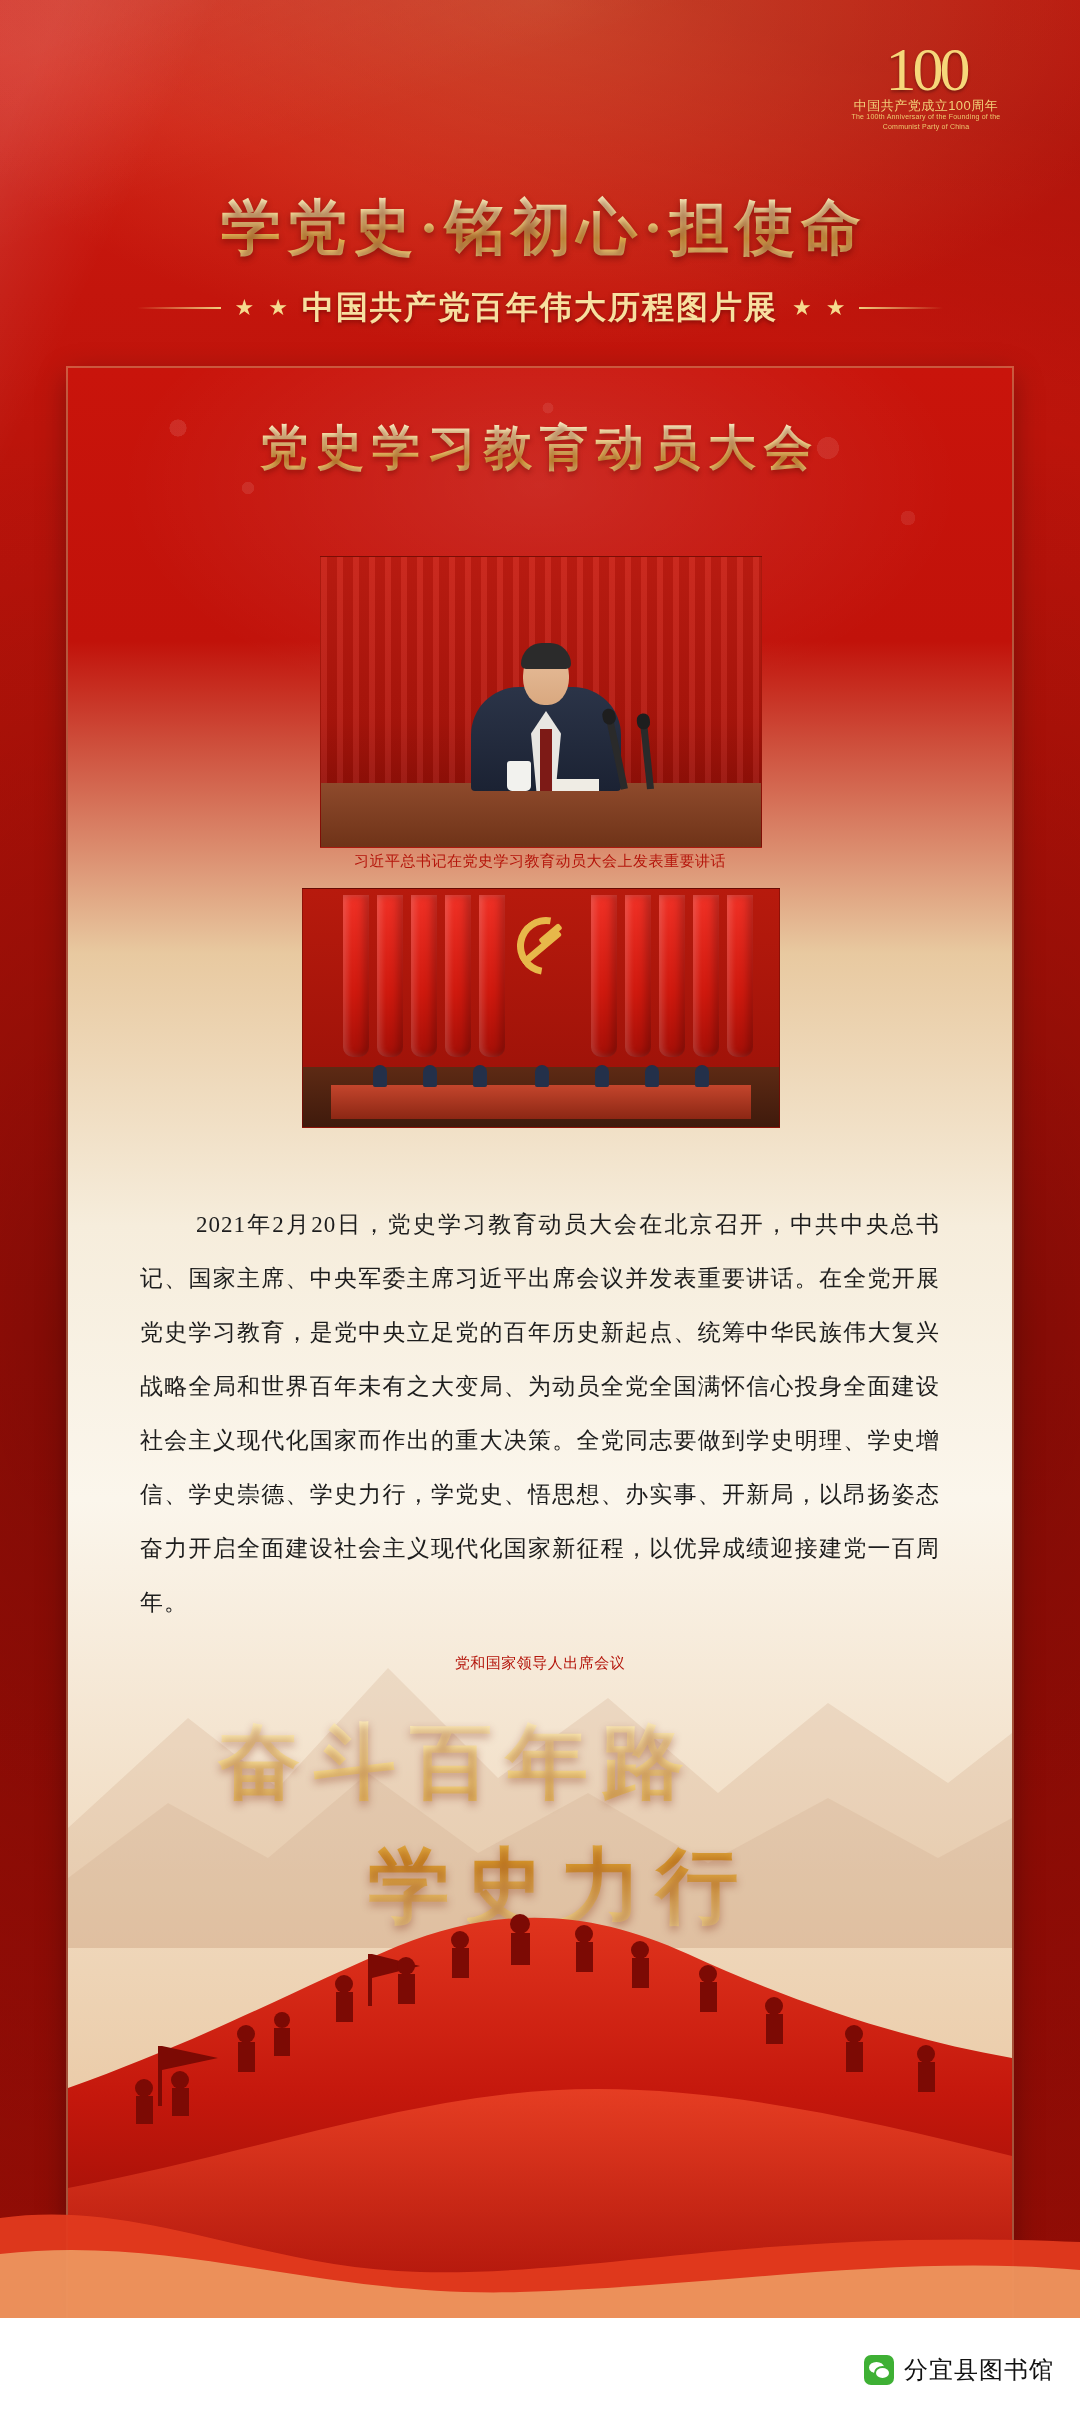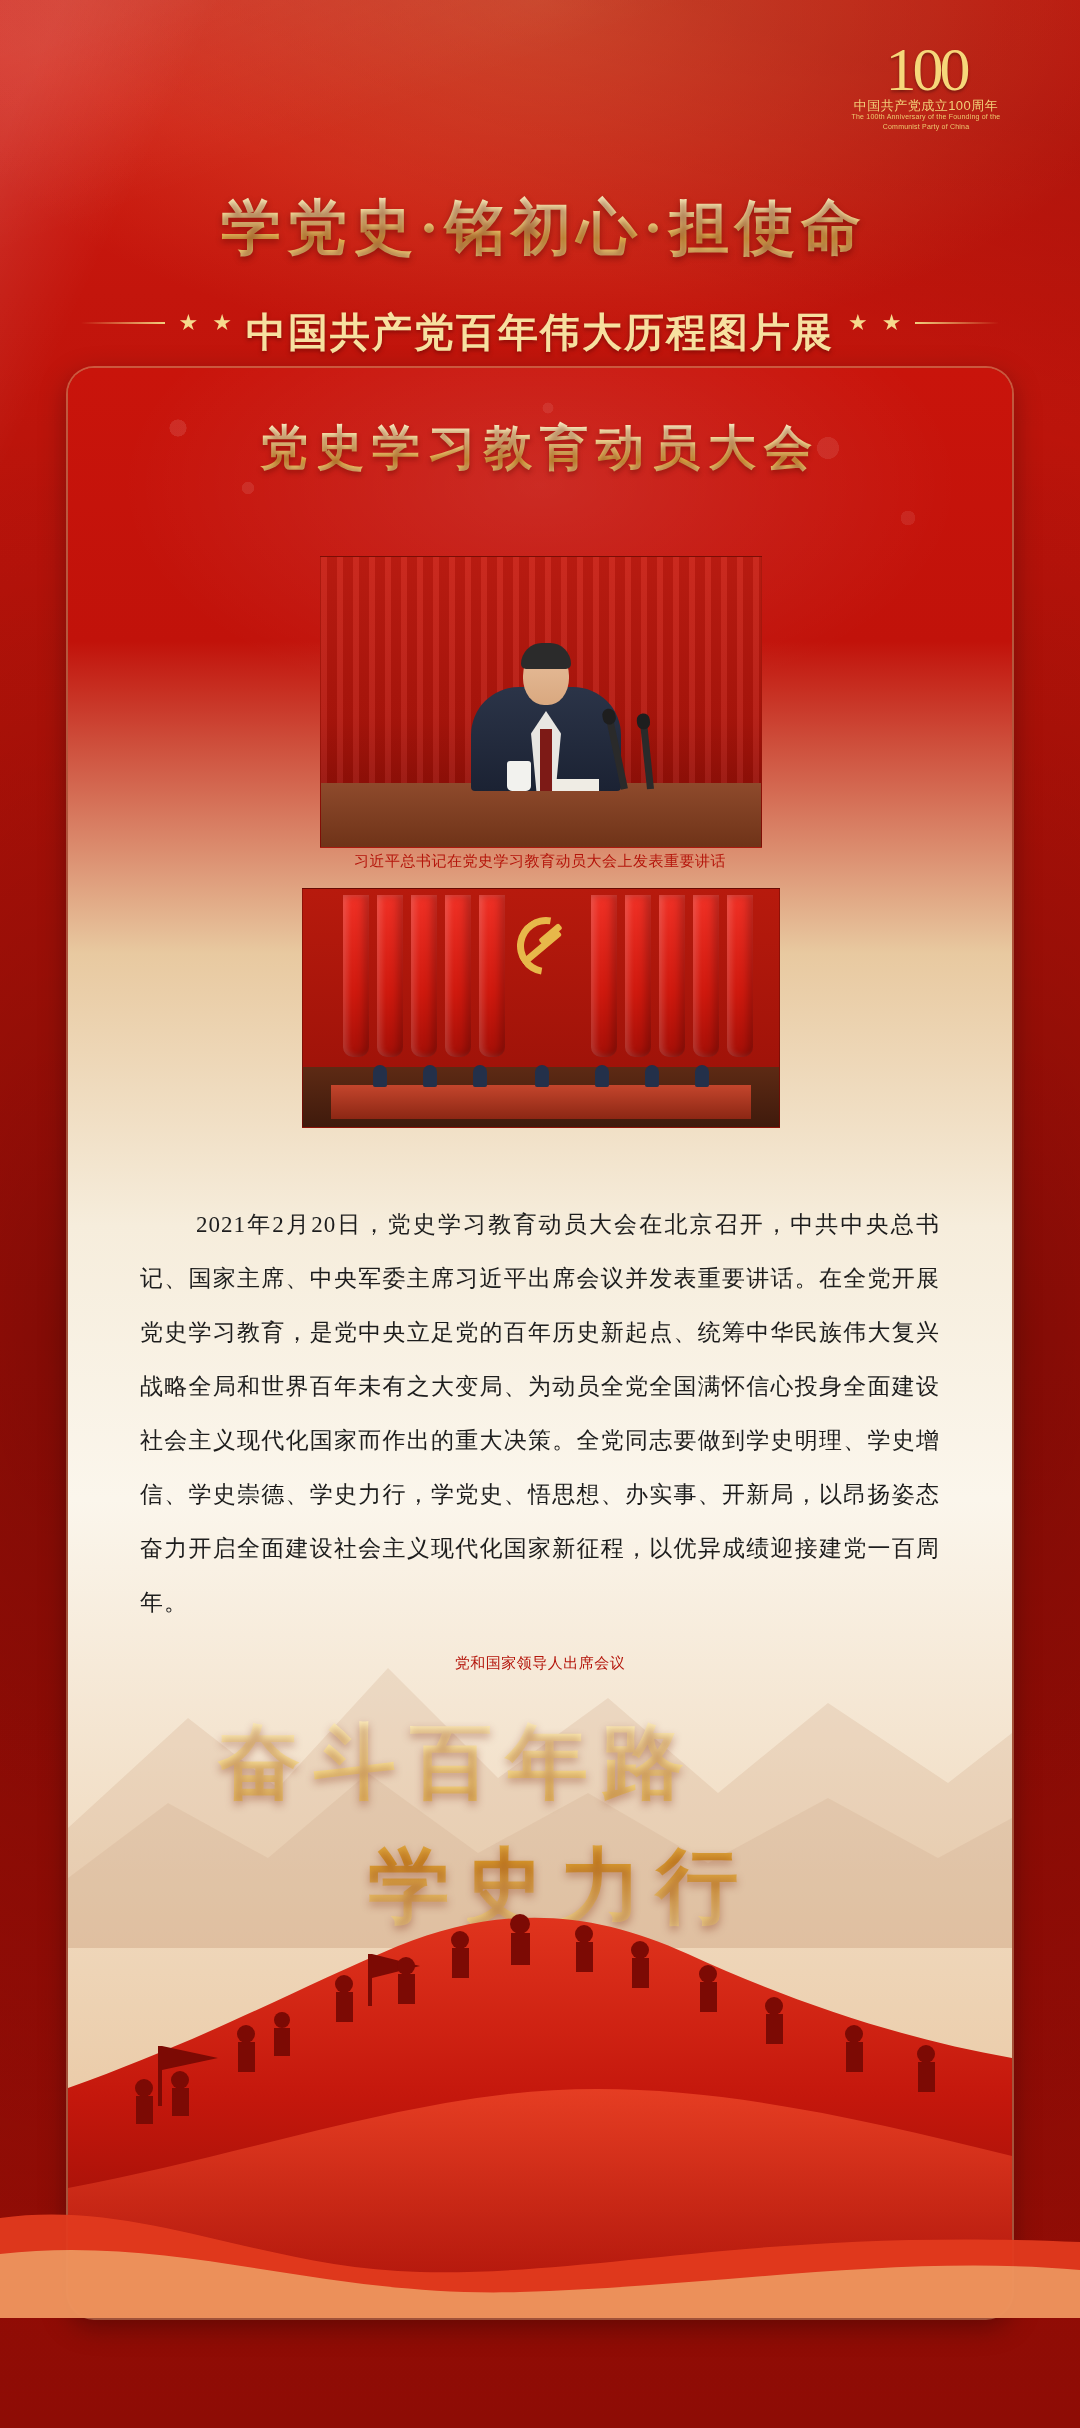--- a/index.html
+++ b/index.html
@@ -102,41 +102,39 @@
   .sub-line.right {
     background: linear-gradient(270deg, rgba(246,216,140,0), #f1cf7e);
   }
   .star {
     color: #f6da8e;
     font-size: 22px;
     line-height: 22px;
   }
   .sub-title {
     font-family: "Liberation Serif", serif;
-    font-size: 40px;
+    font-size: 32px;
     font-weight: bold;
     letter-spacing: 2px;
     color: #f7e0a0;
     text-shadow: 0 2px 4px rgba(70,0,0,0.5);
-    margin-top: 19px;
   }
 
   
   .card {
     position: absolute;
     top: 368px;
     left: 68px;
     width: 944px;
     height: 1950px;
     background:
       radial-gradient(ellipse 700px 380px at 50% 6%, rgba(255,255,255,0.10), rgba(255,255,255,0) 60%),
       linear-gradient(180deg, #c9140b 0%, #c1120a 14%, #e8c9a0 30%, #f6eddc 44%, #fbf6ec 58%, #f3e2cc 72%, #eccfae 86%, #e4bb92 100%);
     box-shadow: 0 0 0 2px rgba(255,220,160,0.35), 0 8px 28px rgba(0,0,0,0.35);
     overflow: hidden;
-    border-radius: 26px;
   }
   .card-top-deco {
     position: absolute;
     top: 0; left: 0;
     width: 944px; height: 280px;
     background:
       radial-gradient(circle 14px at 110px 60px, rgba(255,255,255,0.10) 60%, rgba(255,255,255,0) 62%),
       radial-gradient(circle 10px at 180px 120px, rgba(255,255,255,0.09) 60%, rgba(255,255,255,0) 62%),
       radial-gradient(circle 18px at 760px 80px, rgba(255,255,255,0.09) 60%, rgba(255,255,255,0) 62%),
       radial-gradient(circle 12px at 840px 150px, rgba(255,255,255,0.08) 60%, rgba(255,255,255,0) 62%),
@@ -610,13 +608,19 @@
         </g>
       </svg>
     </div>
   </div>
 
   <svg class="footer-ribbon" viewBox="0 0 1080 120" preserveAspectRatio="none">
     <path d="M0 20 C 140 0, 260 70, 420 74 C 600 78, 760 30, 1080 44 L1080 120 L0 120 Z" fill="#e23a1d" opacity="0.95"></path>
     <path d="M0 56 C 180 36, 320 100, 520 94 C 720 88, 900 56, 1080 72 L1080 120 L0 120 Z" fill="#f5d98e" opacity="0.55"></path>
   </svg>
 
+  <div class="footer">
+    <div class="footer-inner">
+      <span class="wechat-icon"></span>
+      <span class="footer-label">分宜县图书馆</span>
+    </div>
+  </div>
 </div>
 
 </body></html>

